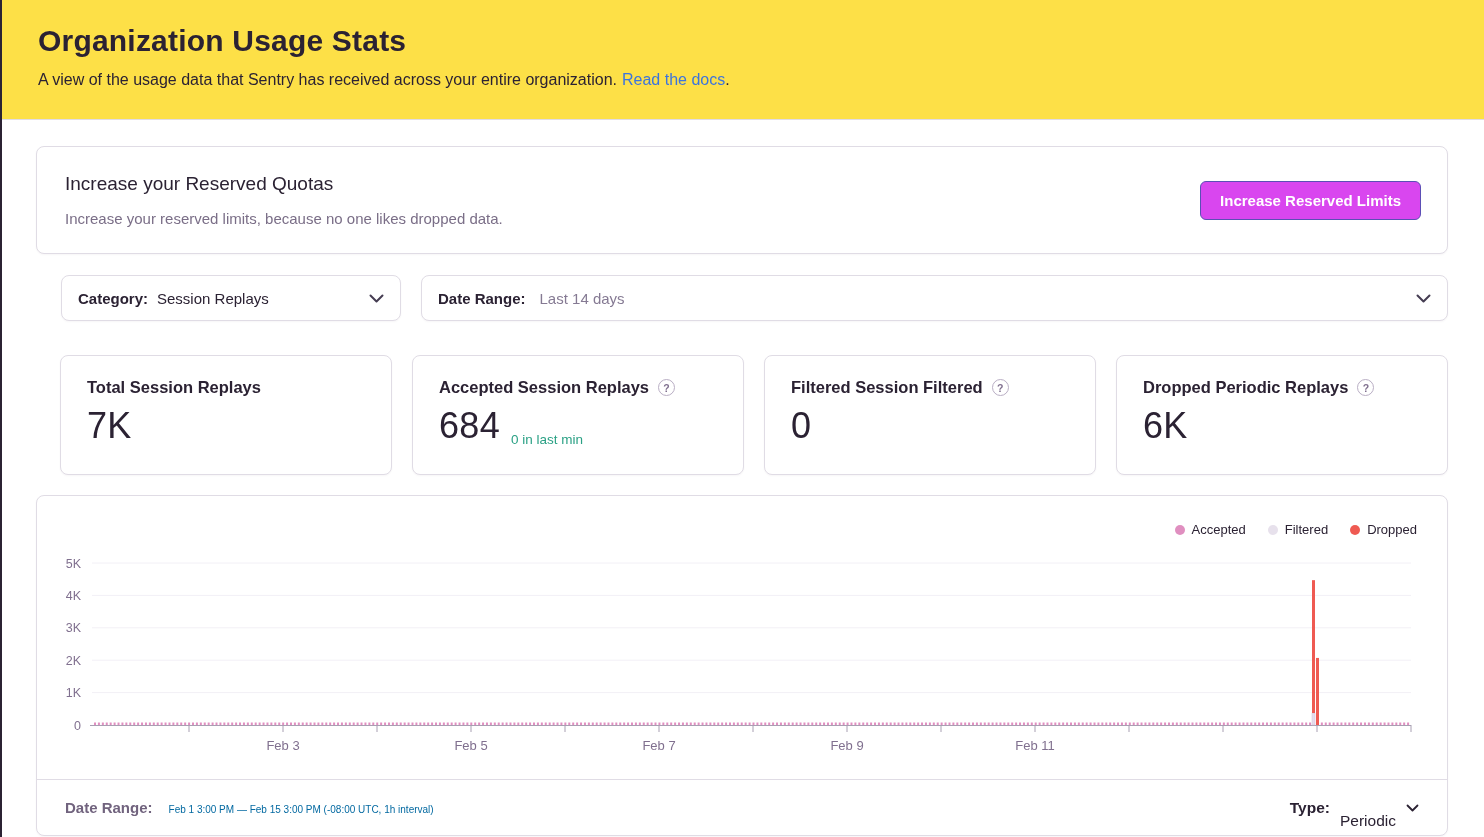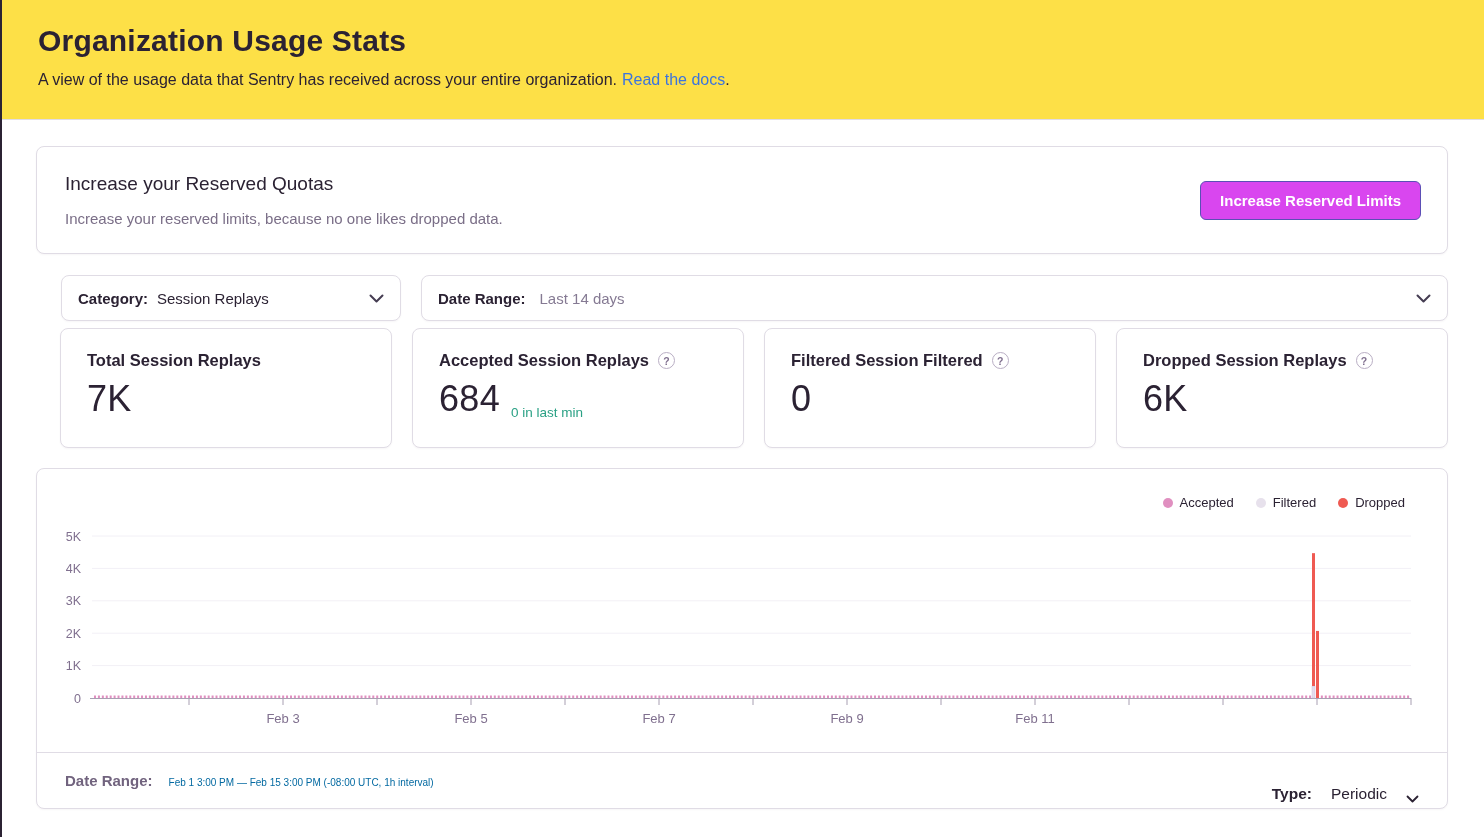--- a/index.html
+++ b/index.html
@@ -65,59 +65,59 @@
     cursor: pointer;
   }
   .select-category { width: 340px; }
   .select-grow { flex: 1; }
   .select-label { font-size: 15px; font-weight: 700; color: #2b2233; margin-right: 9px; white-space: nowrap; }
   .select-value { font-size: 15px; color: #2b2233; white-space: nowrap; }
   .select-value.muted { color: #857a93; margin-left: 5px; }
   .chev { margin-left: auto; flex: none; }
 
   
-  .stats-row { margin-top: 7px; display: flex; gap: 20px; padding-left: 24px; }
+  .stats-row { margin-top: 34px; display: flex; gap: 20px; padding-left: 24px; }
   .stat-card { flex: 1; height: 120px; padding: 22px 24px 0 26px; }
   .stat-head { display: flex; align-items: center; }
   .stat-title { font-size: 16.5px; font-weight: 700; color: #2b2233; }
   .help-icon {
     margin-left: 9px;
     width: 17px; height: 17px; border-radius: 50%;
     border: 1.5px solid #b9aec4;
     color: #80708f; font-size: 10.5px; font-weight: 700;
     display: inline-flex; align-items: center; justify-content: center;
     cursor: pointer; flex: none;
   }
   .stat-value-row { margin-top: 8px; display: flex; align-items: flex-end; gap: 11px; }
   .stat-value { font-size: 36px; font-weight: 500; color: #2b2233; letter-spacing: 0.3px; }
   .stat-note { font-size: 13.5px; color: #2ba185; }
 
   
   .chart-card { margin-top: 20px; position: relative; }
   .chart-area { position: relative; height: 283px; }
   .chart-legend {
-    position: absolute; top: 26px; right: 42px;
+    position: absolute; top: 26px; right: 30px;
     display: flex; align-items: center; gap: 22px;
     z-index: 2;
   }
   .legend-item { display: flex; align-items: center; gap: 7px; cursor: pointer; }
   .legend-dot { width: 10px; height: 10px; border-radius: 50%; display: inline-block; }
   .legend-label { font-size: 13px; color: #2b2233; }
   svg.chart-svg { display: block; width: 100%; height: 283px; }
 
   .chart-footer {
     border-top: 1px solid #e0dce5;
     height: 56px;
     display: flex; align-items: center; justify-content: space-between;
     padding: 0 28px;
   }
   .footer-left { display: flex; align-items: baseline; }
   .footer-label { font-size: 15px; font-weight: 700; color: #71637e; margin-right: 16px; }
   .footer-value { font-size: 10px; color: #0369a1; }
-  .footer-right { display: flex; align-items: flex-end; gap: 19px; cursor: pointer; }
+  .footer-right { display: flex; align-items: center; gap: 10px; cursor: pointer; }
   .type-label { font-size: 15.5px; font-weight: 700; color: #2b2233; }
   .type-value { font-size: 15.5px; color: #2b2233; margin-top: 26px; }
 </style>
 </head>
 <body>
 
 <div class="left-edge"></div>
 
 <header class="page-header">
   <h1 class="page-title">Organization Usage Stats</h1>
@@ -180,21 +180,21 @@
         <span class="help-icon">?</span>
       </div>
       <div class="stat-value-row">
         <span class="stat-value">0</span>
 
       </div>
     </div>
 
     <div class="card stat-card">
       <div class="stat-head">
-        <span class="stat-title">Dropped Session Replays</span>
+        <span class="stat-title">Dropped Periodic Replays</span>
         <span class="help-icon">?</span>
       </div>
       <div class="stat-value-row">
         <span class="stat-value">6K</span>
 
       </div>
     </div>
   </section>
 
   <section class="card chart-card">

